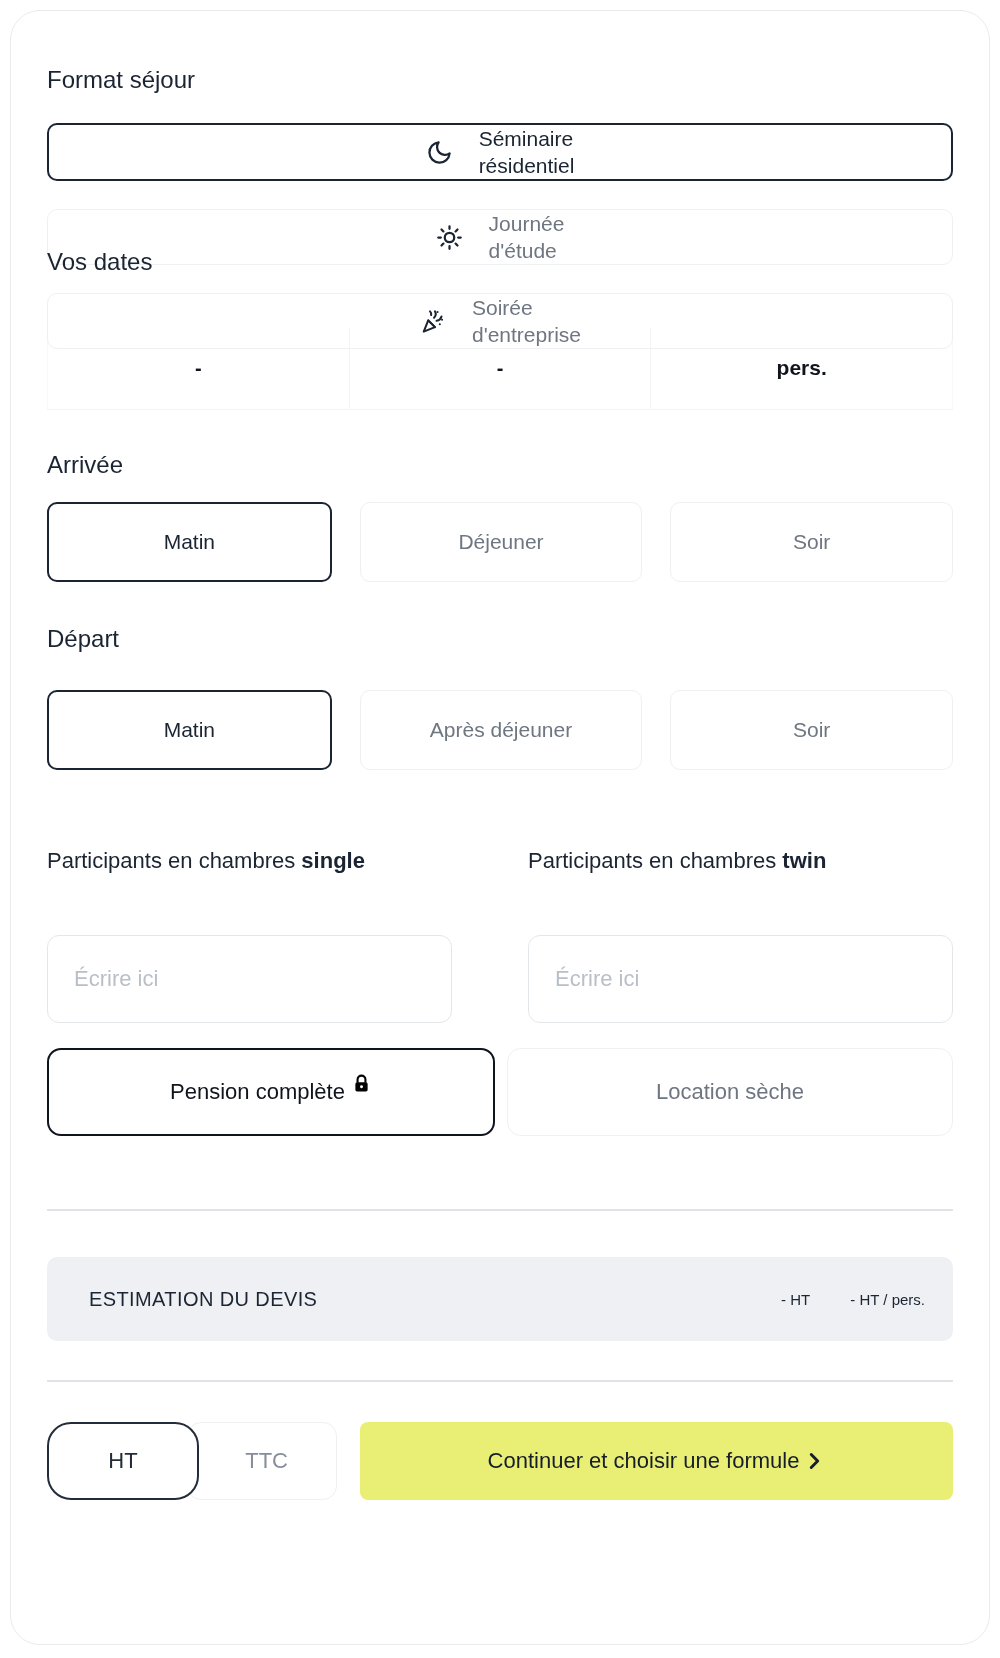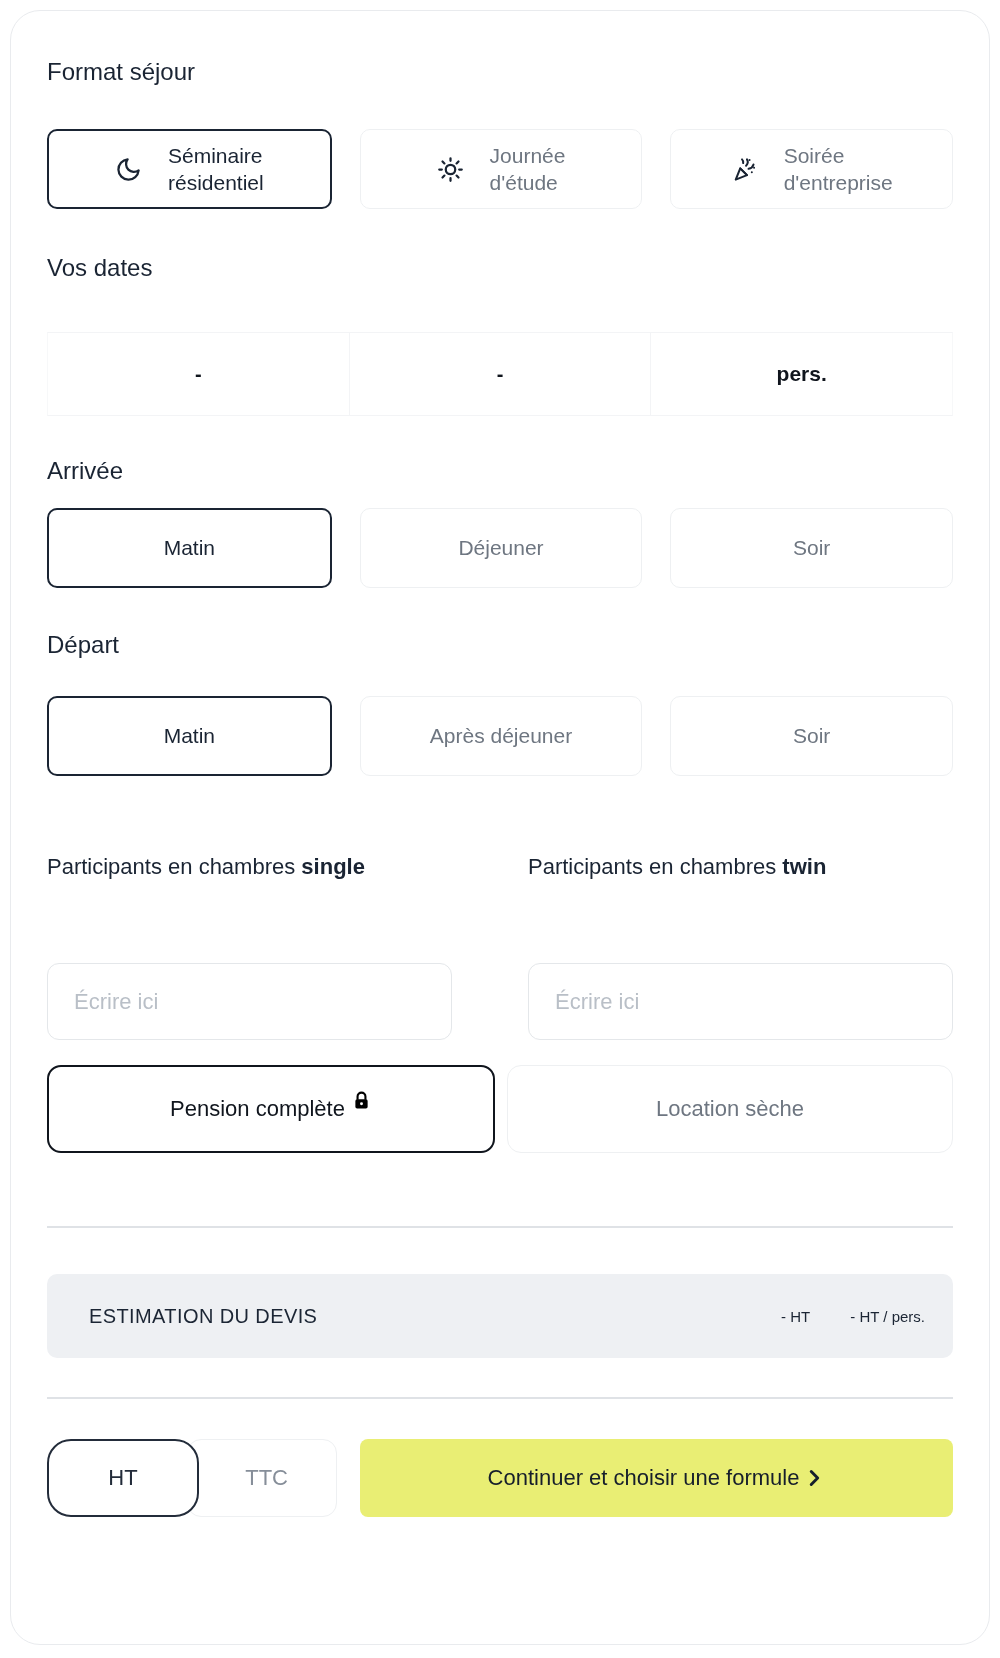--- a/index.html
+++ b/index.html
@@ -9,34 +9,34 @@
     font-family: "Liberation Sans", sans-serif;
     color: #1a2433;
     position: relative;
   }
   .card {
     position: absolute; left: 10px; top: 10px;
     width: 980px; height: 1635px;
     background: #fff;
     border: 1px solid #e9ebee;
     border-radius: 30px;
-    padding: 26px 36px 0 36px;
+    padding: 34px 36px 0 36px;
     overflow: hidden;
   }
   .section-heading {
     font-size: 24px; line-height: 30px; font-weight: 400; color: #1a2433;
   }
   .h-format { margin-top: 20px; }
   .h-dates  { margin-top: 44px; }
   .h-arrivee{ margin-top: 40px; }
   .h-depart { margin-top: 42px; }
   .h-restau { margin-top: 57px; }
 
   .btn-row { display: flex; gap: 28px; }
-  .row-format { margin-top: 42px; height: 80px; }
+  .row-format { margin-top: 28px; height: 80px; flex-direction: column; }
   .row-arrivee{ margin-top: 22px; height: 80px; }
   .row-depart { margin-top: 36px; height: 80px; }
 
   .pill {
     flex: 1; display: flex; align-items: center; justify-content: center;
     border-radius: 10px; background: #fff; cursor: pointer;
     font-size: 21px; color: #6e7681; border: 1px solid #eef0f2;
   }
   .pill.selected {
     border: 2px solid #1a2433; color: #1a2433; font-weight: 500;
@@ -58,25 +58,25 @@
   .dates-cell.pers { font-size: 21px; }
 
   
   .two-col { display: flex; gap: 56px; }
   .col { flex: 1; }
   .part-labels { margin-top: 76px; }
   .part-label { font-size: 22px; color: #1a2433; line-height: 30px; }
   .part-label b { font-weight: 700; }
   .part-inputs { margin-top: 59px; }
   .text-input {
-    width: 100%; height: 77px;
+    width: 100%; height: 88px;
     border: 1px solid #e4e7ea; border-radius: 12px;
     padding: 0 26px; font-size: 22px;
     font-family: "Liberation Sans", sans-serif;
-    color: #1a2433; background: #fff; outline: none; margin-top: 22px;
+    color: #1a2433; background: #fff; outline: none;
   }
   .text-input::placeholder { color: #b9bfc7; }
   .col-narrow-input .text-input { width: 405px; }
 
   
   .row-restau { margin-top: 25px; height: 88px; display: flex; gap: 12px; }
   .restau-btn {
     flex: 1; display: flex; align-items: center; justify-content: center;
     border-radius: 14px; background: #fff; cursor: pointer;
     font-size: 22px; color: #6e7681; border: 1px solid #eef0f2;

